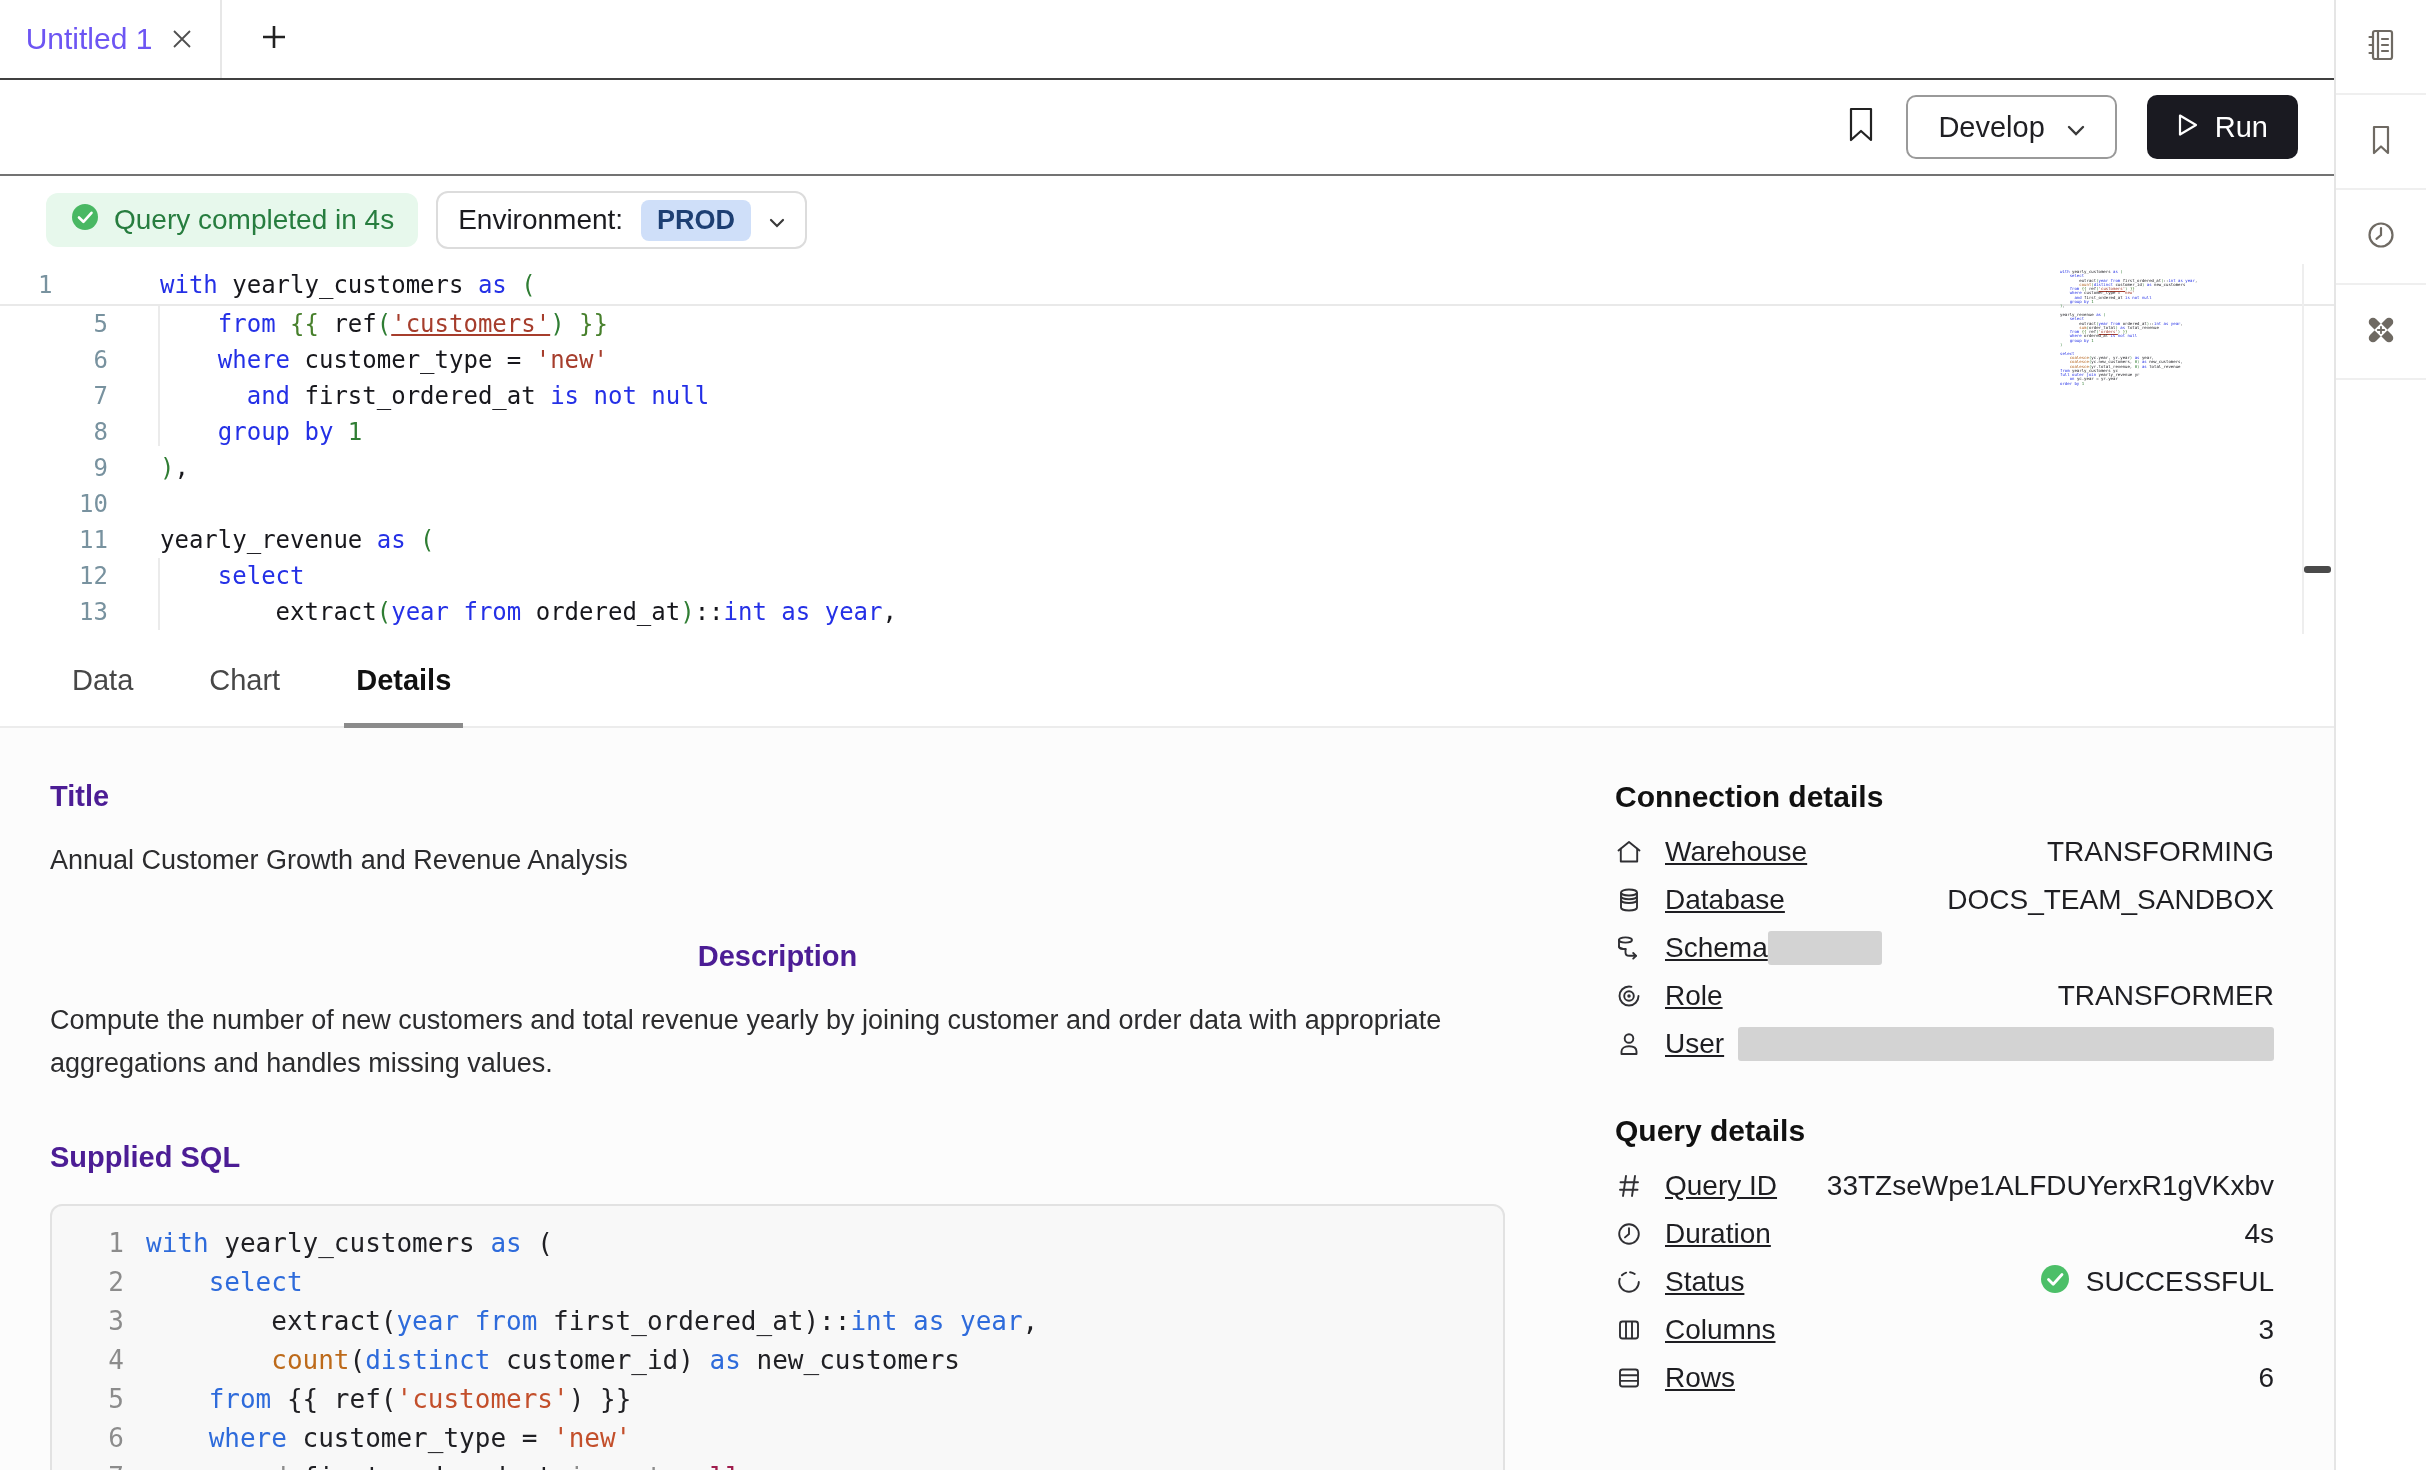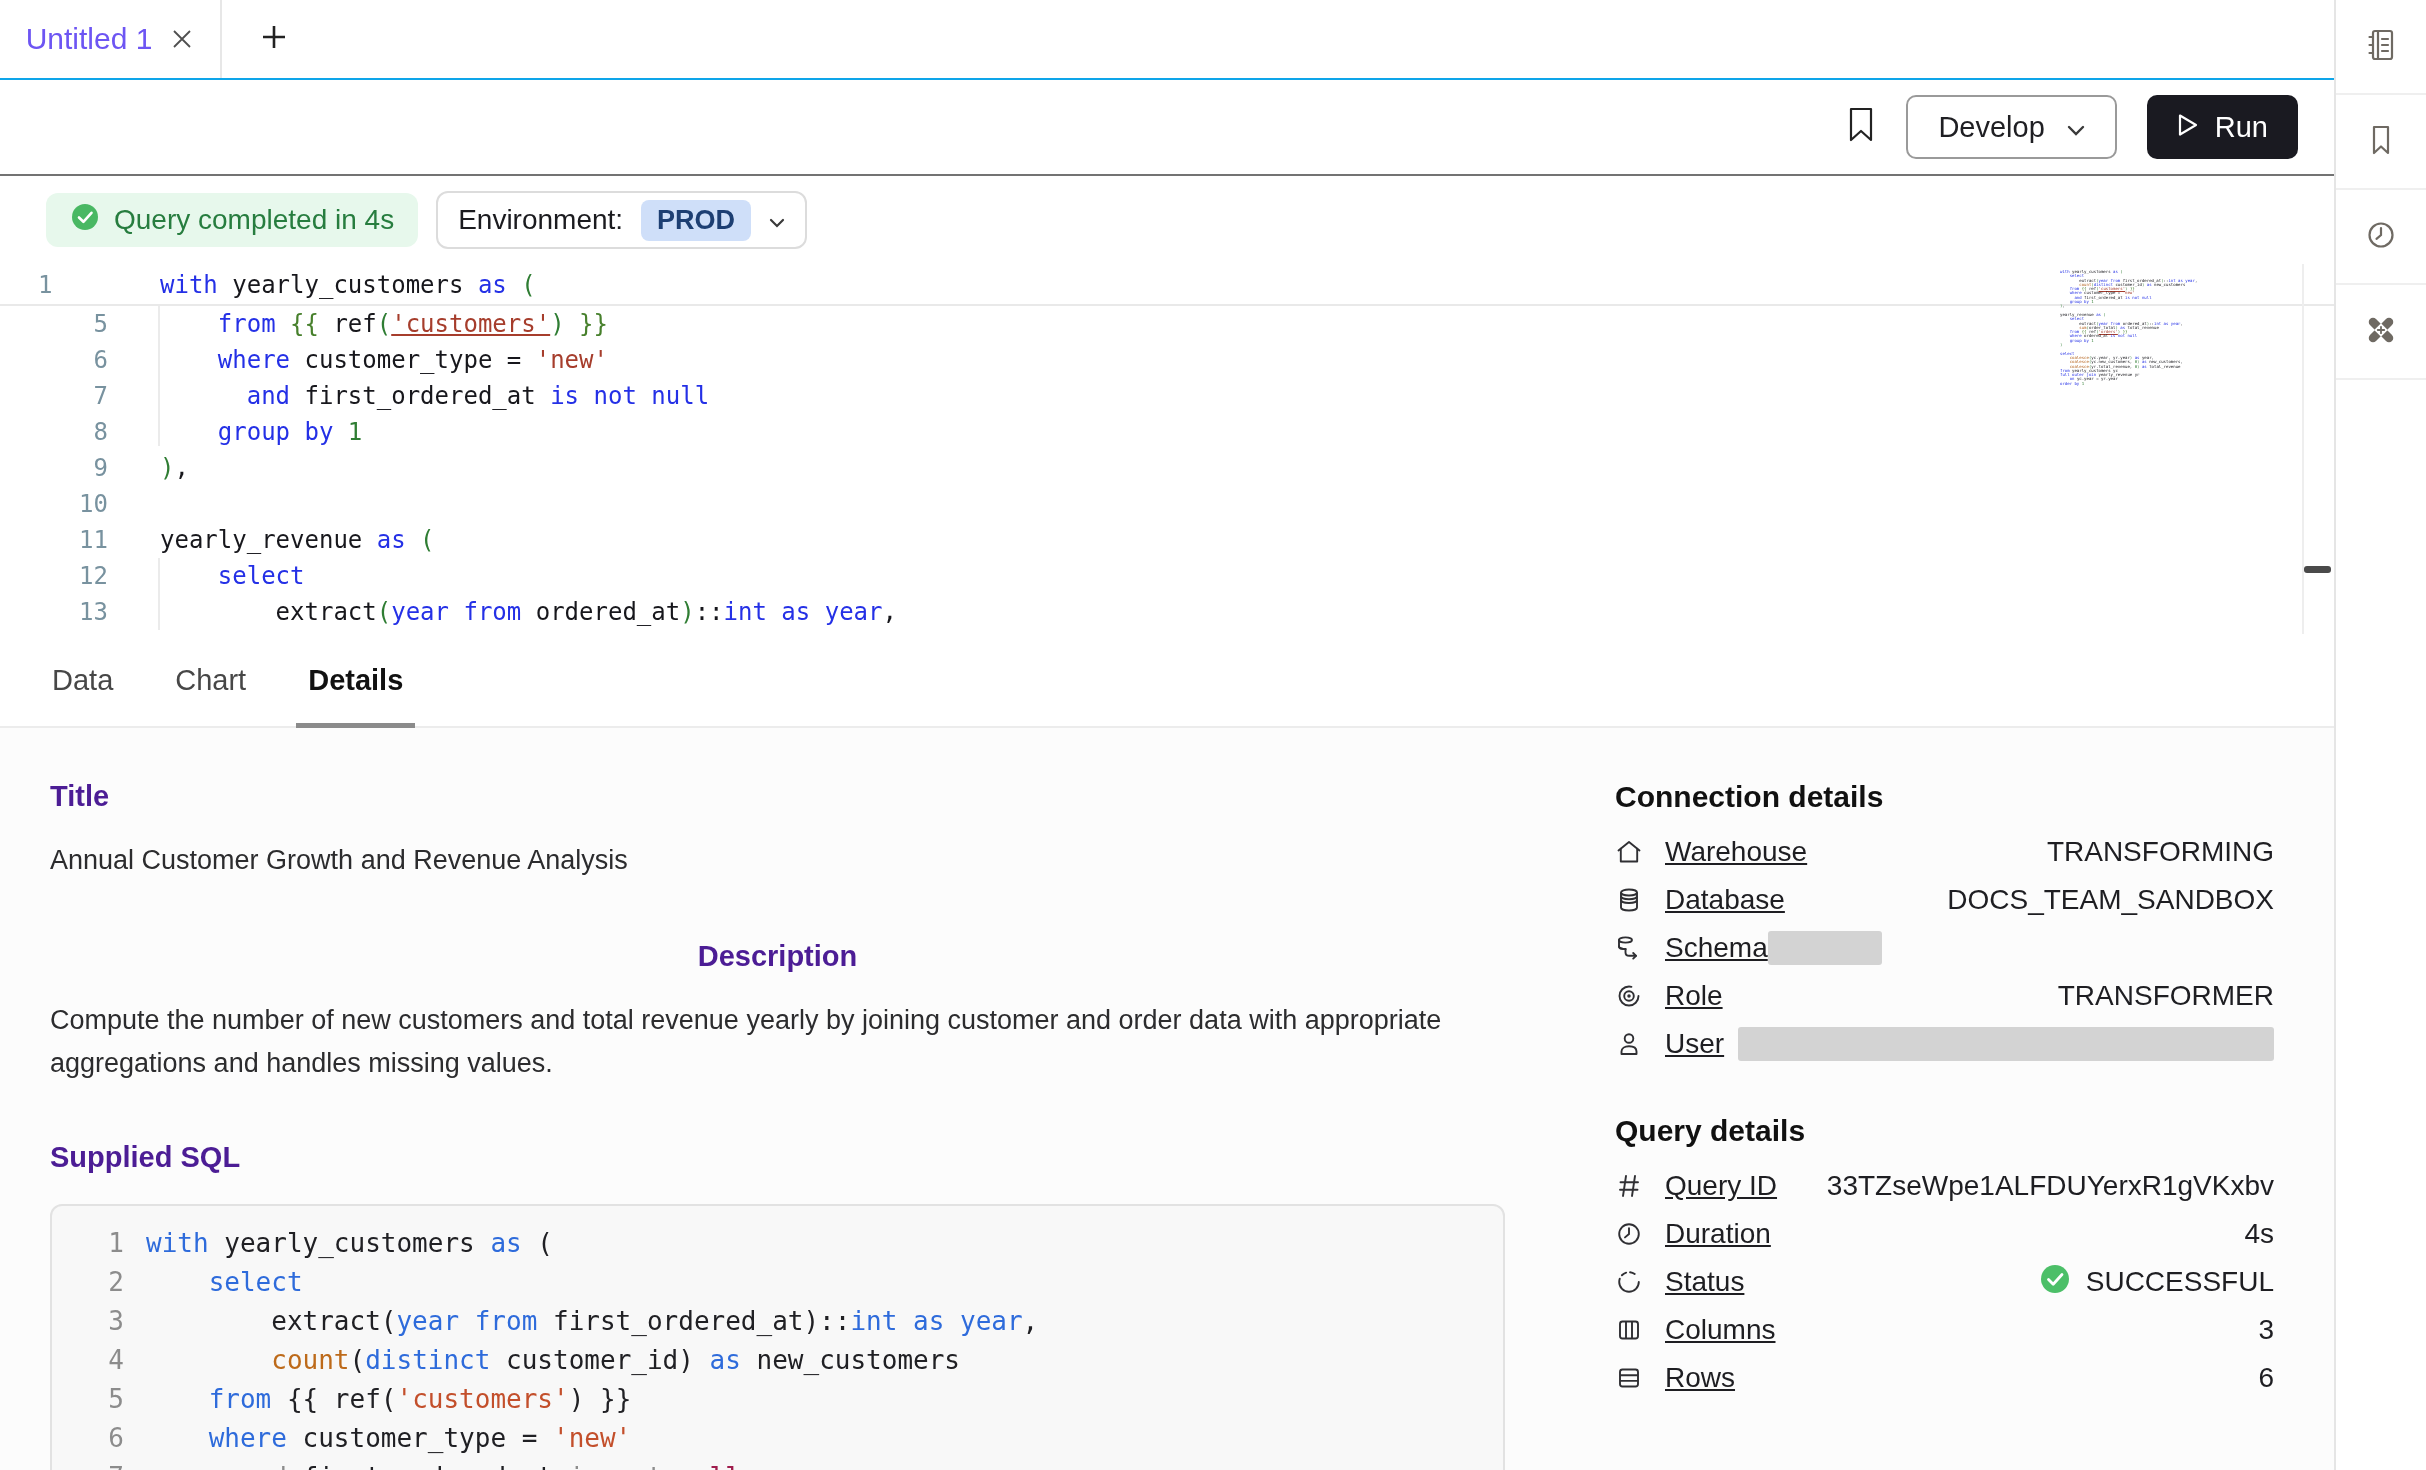--- a/index.html
+++ b/index.html
@@ -4,21 +4,21 @@
 <style>
   * { margin:0; padding:0; box-sizing:border-box; }
   html,body { width:2426px; height:1470px; overflow:hidden; background:#fff;
     font-family:"Liberation Sans", sans-serif; color:#1c1c1e; }
   .app { display:flex; width:2426px; height:1470px; }
 
   
   .main { width:2334px; display:flex; flex-direction:column; background:#fff; }
 
   
-  .tabbar { height:80px; flex:0 0 80px; border-bottom:2px solid #0ea5e9; display:flex; align-items:stretch; }
+  .tabbar { height:80px; flex:0 0 80px; border-bottom:2px solid #404040; display:flex; align-items:stretch; }
   .tab { width:222px; display:flex; align-items:center; justify-content:center; gap:18px;
          border-right:2px solid #e7e7e7; cursor:pointer; }
   .tab-title { color:#6d55f3; font-size:30px; }
   .tab-close svg { display:block; }
   .plus-btn { margin-left:36px; display:flex; align-items:center; cursor:pointer; }
 
   
   .toolbar { height:96px; flex:0 0 96px; border-bottom:2px solid #737373; display:flex;
              align-items:center; justify-content:flex-end; gap:30px; padding-right:36px; }
   .bookmark-btn { display:flex; align-items:center; cursor:pointer; }
@@ -55,21 +55,21 @@
   .theme-a .tk-id { color:#17171c; }
   .theme-a .tk-str { color:#a63d2c; }
   .theme-a .tk-ref { color:#a63d2c; text-decoration:underline; }
   .theme-a .tk-jinja { color:#47802c; }
   .theme-a .tk-paren { color:#2f7d33; }
   .theme-a .tk-num { color:#2f7d33; }
   .theme-a .tk-fn { color:#b5641f; }
 
   
   .results-tabs { height:94px; flex:0 0 94px; border-bottom:2px solid #ececec; display:flex;
-                  align-items:stretch; padding-left:40px; gap:38px; background:#fff; }
+                  align-items:stretch; padding-left:60px; gap:52px; background:#fff; }
   .rtab { position:relative; display:flex; align-items:center; padding:0 12px; font-size:29px;
           color:#474747; cursor:pointer; }
   .rtab.active { color:#111; font-weight:600; }
   .rtab.active .rtab-underline { position:absolute; left:0; right:0; bottom:-2px; height:5px; background:#8b8b8b; }
 
   
   .details { flex:1; background:#fcfcfc; display:flex; padding:52px 0 0 50px; overflow:hidden; }
   .left-col { width:1455px; margin-right:110px; flex:0 0 1455px; }
   .sec-heading { font-size:29px; font-weight:600; color:#4c1d95; }
   .body-text { font-size:27px; color:#2c2c2e; line-height:43px; }

